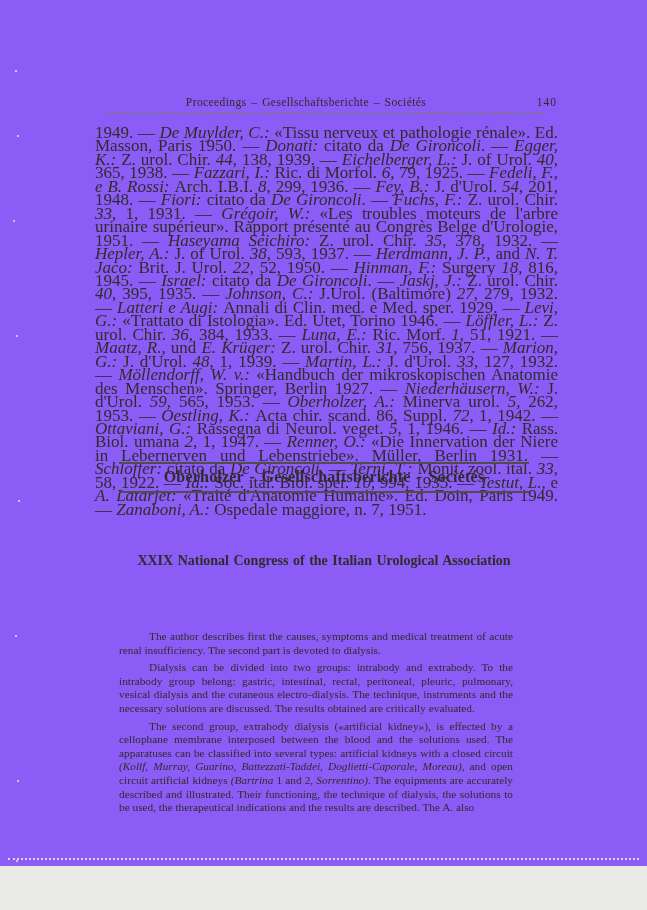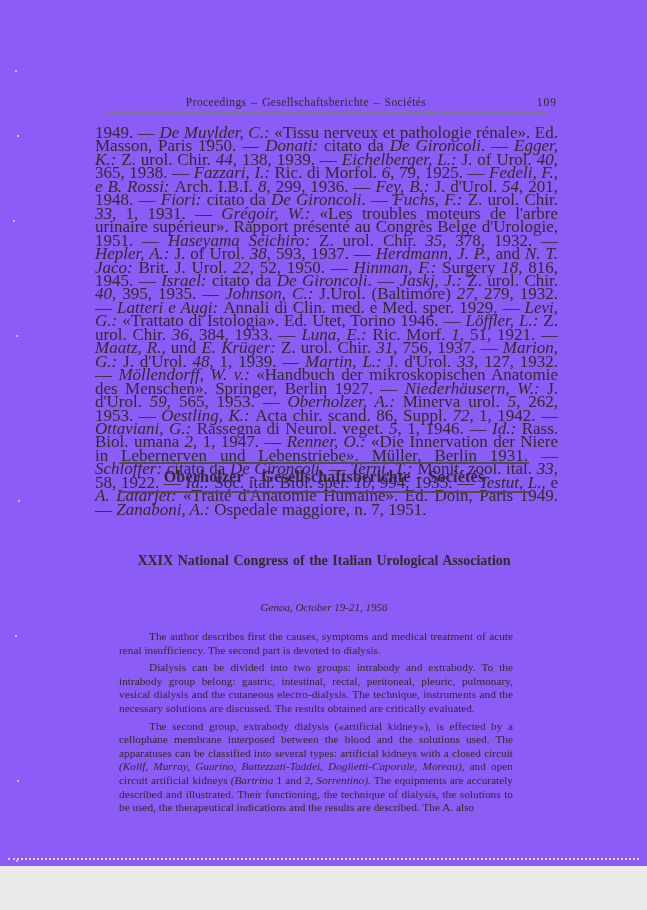--- a/index.html
+++ b/index.html
@@ -75,34 +75,33 @@
 </head>
 <body>
 
 <div class="page">
 
   <div class="scan-noise"></div>
 
   <div class="running-head">
     <div class="running-head-inner">
       <span class="rh-title">Proceedings – Gesellschaftsberichte – Sociétés</span>
-      <span class="rh-page">109</span>
+      <span class="rh-page">140</span>
     </div>
   </div>
   <div class="header-rule"></div>
 
   <div class="bibliography">1949. — <i>De Muylder, C.: </i>«Tissu nerveux et pathologie rénale». Ed. Masson, Paris 1950. — <i>Donati: </i>citato da <i>De Gironcoli</i>. — <i>Egger, K.: </i>Z. urol. Chir. <i>44</i>, 138, 1939. — <i>Eichelberger, L.: </i>J. of Urol. <i>40</i>, 365, 1938. — <i>Fazzari, I.: </i>Ric. di Morfol. <i>6</i>, 79, 1925. — <i>Fedeli, F., e B. Rossi: </i>Arch. I.B.I. <i>8</i>, 299, 1936. — <i>Fey, B.: </i>J. d'Urol. <i>54</i>, 201, 1948. — <i>Fiori: </i>citato da <i>De Gironcoli</i>. — <i>Fuchs, F.: </i>Z. urol. Chir. <i>33</i>, 1, 1931. — <i>Grégoir, W.: </i>«Les troubles moteurs de l'arbre urinaire supérieur». Rapport présenté au Congrès Belge d'Urologie, 1951. — <i>Haseyama Seichiro: </i>Z. urol. Chir. <i>35</i>, 378, 1932. — <i>Hepler, A.: </i>J. of Urol. <i>38</i>, 593, 1937. — <i>Herdmann, J. P., </i>and <i>N. T. Jaco: </i>Brit. J. Urol. <i>22</i>, 52, 1950. — <i>Hinman, F.: </i>Surgery <i>18</i>, 816, 1945. — <i>Israel: </i>citato da <i>De Gironcoli</i>. — <i>Jaskj, J.: </i>Z. urol. Chir. <i>40</i>, 395, 1935. — <i>Johnson, C.: </i>J.Urol. (Baltimore) <i>27</i>, 279, 1932. — <i>Latteri e Augi: </i>Annali di Clin. med. e Med. sper. 1929. — <i>Levi, G.: </i>«Trattato di Istologia». Ed. Utet, Torino 1946. — <i>Löffler, L.: </i>Z. urol. Chir. <i>36</i>, 384, 1933. — <i>Luna, E.: </i>Ric. Morf. <i>1</i>, 51, 1921. — <i>Maatz, R., </i>und <i>E. Krüger: </i>Z. urol. Chir. <i>31</i>, 756, 1937. — <i>Marion, G.: </i>J. d'Urol. <i>48</i>, 1, 1939. — <i>Martin, L.: </i>J. d'Urol. <i>33</i>, 127, 1932. — <i>Möllendorff, W. v.: </i>«Handbuch der mikroskopischen Anatomie des Menschen». Springer, Berlin 1927. — <i>Niederhäusern, W.: </i>J. d'Urol. <i>59</i>, 565, 1953. — <i>Oberholzer, A.: </i>Minerva urol. <i>5</i>, 262, 1953. — <i>Oestling, K.: </i>Acta chir. scand. 86, Suppl. <i>72</i>, 1, 1942. — <i>Ottaviani, G.: </i>Rassegna di Neurol. veget. <i>5</i>, 1, 1946. — <i>Id.: </i>Rass. Biol. umana <i>2</i>, 1, 1947. — <i>Renner, O.: </i>«Die Innervation der Niere in Lebernerven und Lebenstriebe». Müller, Berlin 1931. — <i>Schloffer: </i>citato da <i>De Gironcoli</i>. — <i>Terni, T.: </i>Monit. zool. ital. <i>33</i>, 58, 1922. — <i>Id.: </i>Soc. ital. Biol. sper. <i>10</i>, 994, 1935. — <i>Testut, L., </i>e <i>A. Latarjet: </i>«Traité d'Anatomie Humaine». Ed. Doin, Paris 1949. — <i>Zanaboni, A.: </i>Ospedale maggiore, n. 7, 1951.</div>
 
   <div class="section-banner">
     <h2>Oberholzer - Gesellschaftsberichte - Sociétés</h2>
   </div>
 
   <div class="congress-title">XXIX National Congress of the Italian Urological Association</div>
 
-  <div class="congress-date">Genoa, October 19-21, 1956</div>
 
   <div class="abstract">
     <p class="abs-par">The author describes first the causes, symptoms and medical treatment of acute renal insufficiency. The second part is devoted to dialysis.</p>
     <p class="abs-par">Dialysis can be divided into two groups: intrabody and extrabody. To the intrabody group belong: gastric, intestinal, rectal, peritoneal, pleuric, pulmonary, vesical dialysis and the cutaneous electro-dialysis. The technique, instruments and the necessary solutions are discussed. The results obtained are critically evaluated.</p>
     <p class="abs-par">The second group, extrabody dialysis («artificial kidney»), is effected by a cellophane membrane interposed between the blood and the solutions used. The apparatuses can be classified into several types: artificial kidneys with a closed circuit <i>(Kollf, Murray, Guarino, Battezzati-Taddei, Doglietti-Caporale, Moreau)</i>, and open circuit artificial kidneys <i>(Bartrina</i> 1 and 2, <i>Sorrentino)</i>. The equipments are accurately described and illustrated. Their functioning, the technique of dialysis, the solutions to be used, the therapeutical indications and the results are described. The A. also</p>
   </div>
 
   <div class="scan-edge-bottom"></div>
 
 </div>

